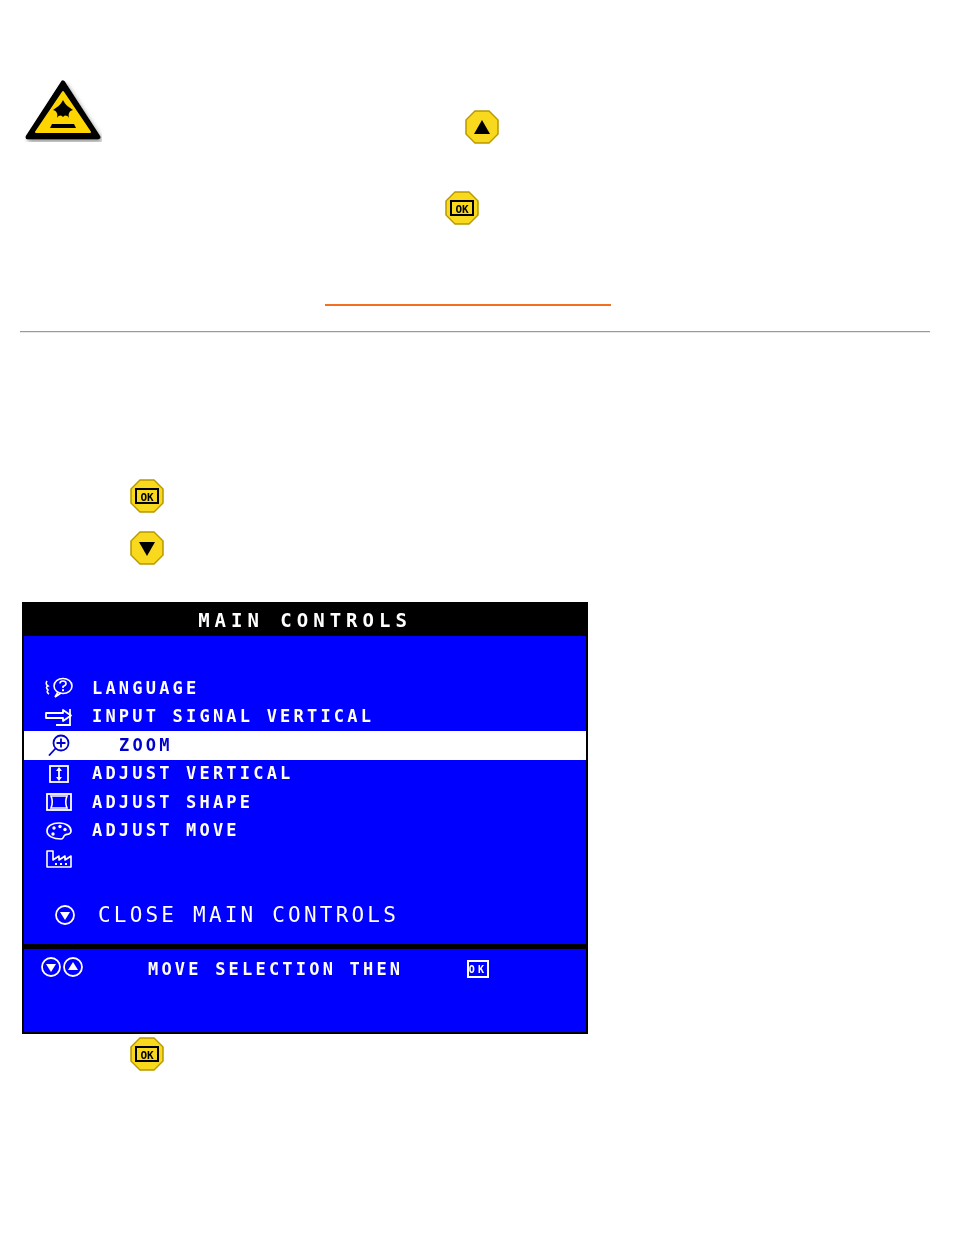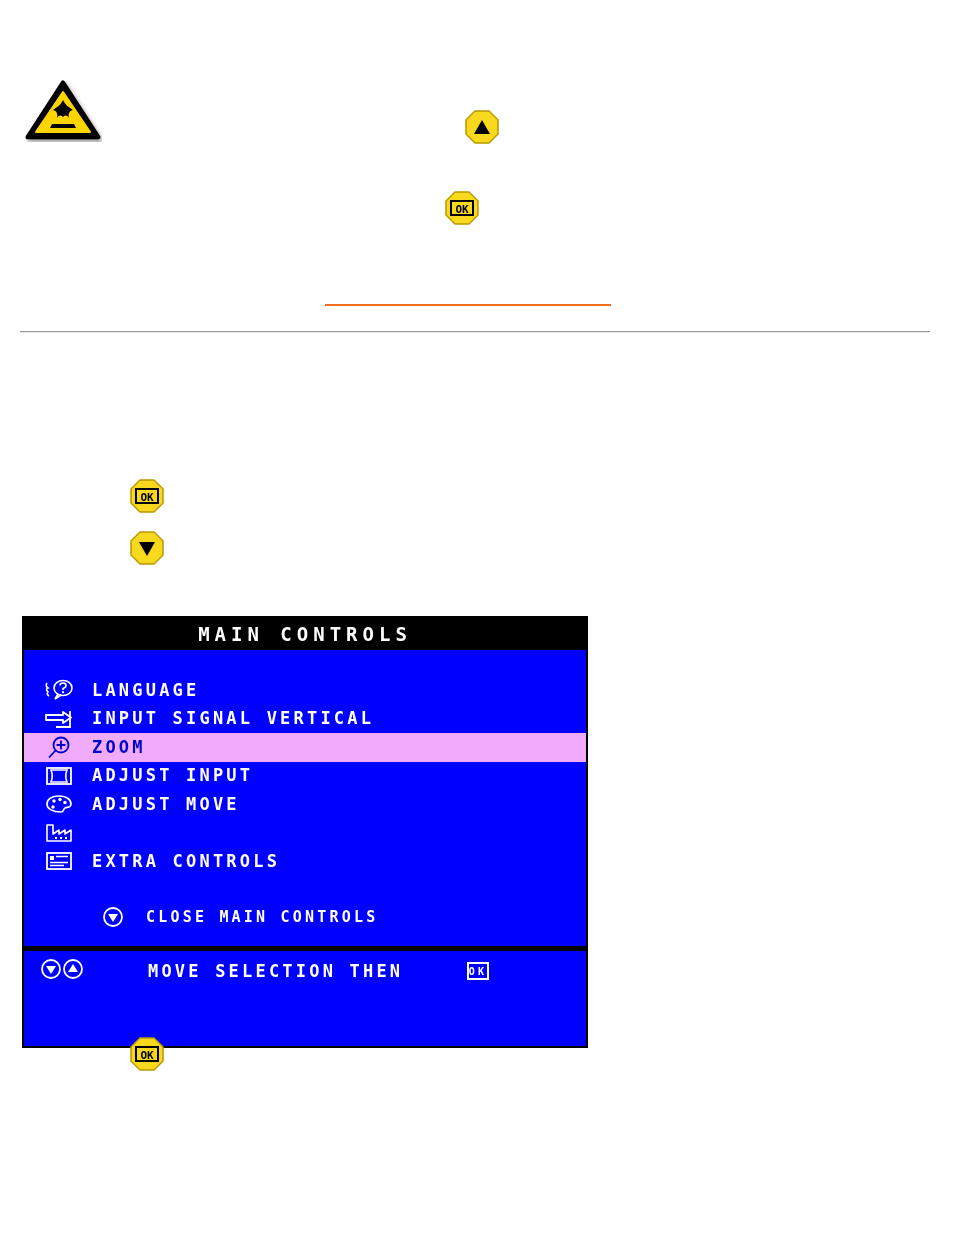--- a/index.html
+++ b/index.html
@@ -53,21 +53,21 @@
     border-top: 1px solid #9a9a9a;
     border-bottom: 1px solid #e8e8e8;
     background: transparent;
     box-sizing: border-box;
     margin: 0;
   }
 
   
   .osd {
     left: 22px;
-    top: 616px;
+    top: 602px;
     width: 566px;
     height: 432px;
     background: #0000ff;
     border: 2px solid #000000;
     box-sizing: border-box;
     font-family: "DejaVu Sans Mono", "Liberation Mono", monospace;
     overflow: hidden;
   }
   .osd-title {
     height: 32px;
@@ -75,38 +75,39 @@
     color: #ffffff;
     display: flex;
     align-items: center;
     justify-content: center;
     font-size: 19px;
     font-weight: bold;
     letter-spacing: 5px;
   }
   .osd-body {
     background: #0000ff;
-    padding-top: 26px;
+    padding-top: 38px;
     position: relative;
     text-align: center;
   }
   .osd-row {
     height: 28.5px;
     display: flex;
     align-items: center;
     padding-left: 18px;
     color: #ffffff;
     font-size: 17px;
     font-weight: bold;
     letter-spacing: 3.2px;
     box-sizing: border-box;
   }
   .osd-row.selected {
-    background: #f0abfc;
+    background: #ffffff;
     color: #0000cc;
+    gap: 27px;
   }
   .osd-row .ico {
     width: 34px;
     height: 22px;
     flex: 0 0 34px;
     margin-right: 16px;
     display: flex;
     align-items: center;
     justify-content: center;
   }
@@ -114,24 +115,23 @@
   .osd-row .lbl { white-space: nowrap; line-height: 1; }
 
   .osd-spacer { height: 26px; }
 
   .osd-close {
     height: 30px;
     display: flex;
     align-items: center;
     padding-left: 28px;
     color: #ffffff;
-    font-size: 15px;
-    font-weight: bold;
+    font-size: 21px;
+    font-weight: normal;
     letter-spacing: 3.2px;
-    margin-left: 48px;
   }
   .osd-close .ico {
     width: 26px;
     flex: 0 0 26px;
     margin-right: 20px;
     display: flex;
     align-items: center;
     justify-content: center;
   }
 
@@ -252,29 +252,40 @@
         <svg width="30" height="22" viewBox="0 0 30 22">
           <circle cx="17" cy="9" r="7.5" fill="none" stroke="#0000cc" stroke-width="1.8"></circle>
           <path d="M17 4.5 L17 13.5 M12.5 9 L21.5 9" stroke="#0000cc" stroke-width="1.8"></path>
           <path d="M11.5 14.5 L5 21.5" stroke="#0000cc" stroke-width="1.8"></path>
         </svg>
       </span>
       <span class="lbl">ZOOM</span>
     </div>
 
 
+    <div class="osd-row">
+      <span class="ico">
+        <svg width="30" height="22" viewBox="0 0 30 22">
+          <rect x="6" y="3" width="18" height="16" fill="none" stroke="#fff" stroke-width="1.8"></rect>
+          <path d="M15 6 L15 16" stroke="#fff" stroke-width="1.8"></path>
+          <polygon points="15,4 12,8 18,8" fill="#fff"></polygon>
+          <polygon points="15,18 12,14 18,14" fill="#fff"></polygon>
+        </svg>
+      </span>
+      <span class="lbl">ADJUST VERTICAL</span>
+    </div>
 
     <div class="osd-row">
       <span class="ico">
         <svg width="30" height="22" viewBox="0 0 30 22">
           <rect x="3" y="3" width="24" height="16" fill="none" stroke="#fff" stroke-width="1.8"></rect>
           <path d="M7 5 Q9.5 11 7 17 L23 17 Q20.5 11 23 5 Z" fill="none" stroke="#fff" stroke-width="1.6"></path>
         </svg>
       </span>
-      <span class="lbl">ADJUST INPUT</span>
+      <span class="lbl">ADJUST SHAPE</span>
     </div>
 
     <div class="osd-row">
       <span class="ico">
         <svg width="30" height="22" viewBox="0 0 30 22">
           <path d="M15 3 C23 3 27 7 27 11 C27 15 23 14 21 15 C19 16 20 19 17 19 C9 19 3 16 3 11 C3 6 8 3 15 3 Z" fill="none" stroke="#fff" stroke-width="1.7"></path>
           <circle cx="10" cy="8" r="1.7" fill="#fff"></circle>
           <circle cx="16" cy="6.5" r="1.7" fill="#fff"></circle>
           <circle cx="21" cy="9.5" r="1.7" fill="#fff"></circle>
           <circle cx="9" cy="14" r="1.7" fill="#fff"></circle>
@@ -287,30 +298,20 @@
       <span class="ico">
         <svg width="30" height="22" viewBox="0 0 30 22">
           <path d="M3 3 L3 19 L27 19 L27 8 L21 12 L21 8 L15 12 L15 8 L9 12 L9 3 Z" fill="none" stroke="#fff" stroke-width="1.6" stroke-linejoin="round"></path>
           <rect x="11" y="15" width="2" height="2" fill="#fff"></rect>
           <rect x="16" y="15" width="2" height="2" fill="#fff"></rect>
           <rect x="21" y="15" width="2" height="2" fill="#fff"></rect>
         </svg>
       </span>
     </div>
 
-    <div class="osd-row">
-      <span class="ico">
-        <svg width="30" height="22" viewBox="0 0 30 22">
-          <rect x="3" y="3" width="24" height="16" fill="none" stroke="#fff" stroke-width="1.8"></rect>
-          <rect x="6" y="6" width="4" height="4" fill="#fff"></rect>
-          <path d="M12 6.5 L24 6.5 M6 12.5 L24 12.5 M6 15.5 L20 15.5" stroke="#fff" stroke-width="1.5"></path>
-        </svg>
-      </span>
-      <span class="lbl">EXTRA CONTROLS</span>
-    </div>
 
     <div class="osd-spacer"></div>
 
     <div class="osd-close">
       <span class="ico">
         <svg width="22" height="22" viewBox="0 0 22 22">
           <circle cx="11" cy="11" r="9" fill="none" stroke="#fff" stroke-width="1.8"></circle>
           <polygon points="6,8 16,8 11,16" fill="#fff"></polygon>
         </svg>
       </span>

